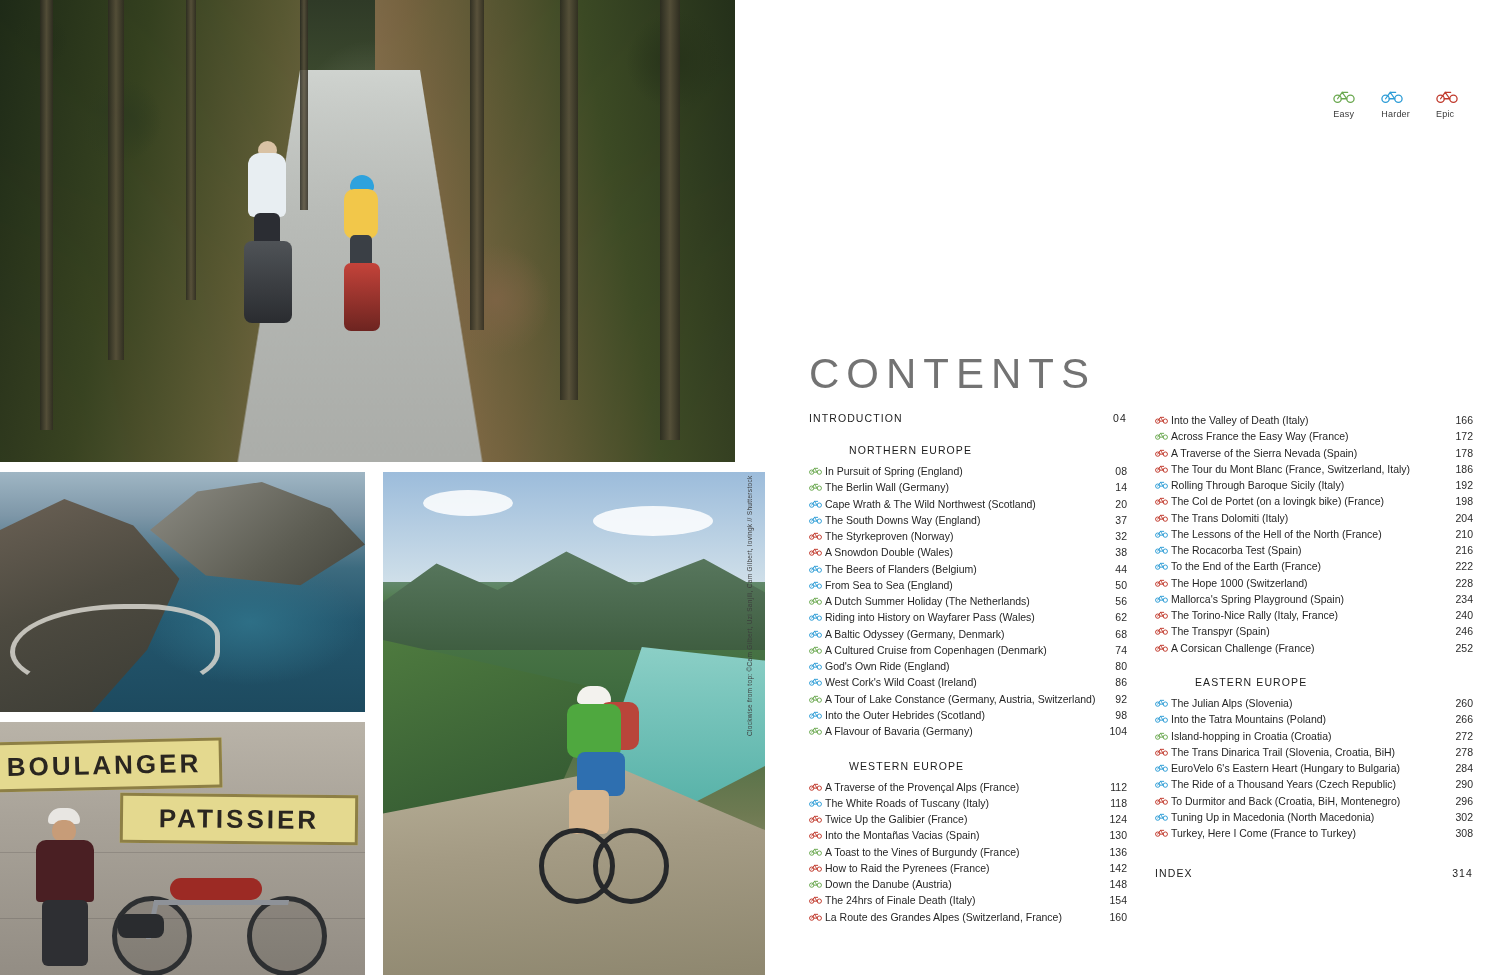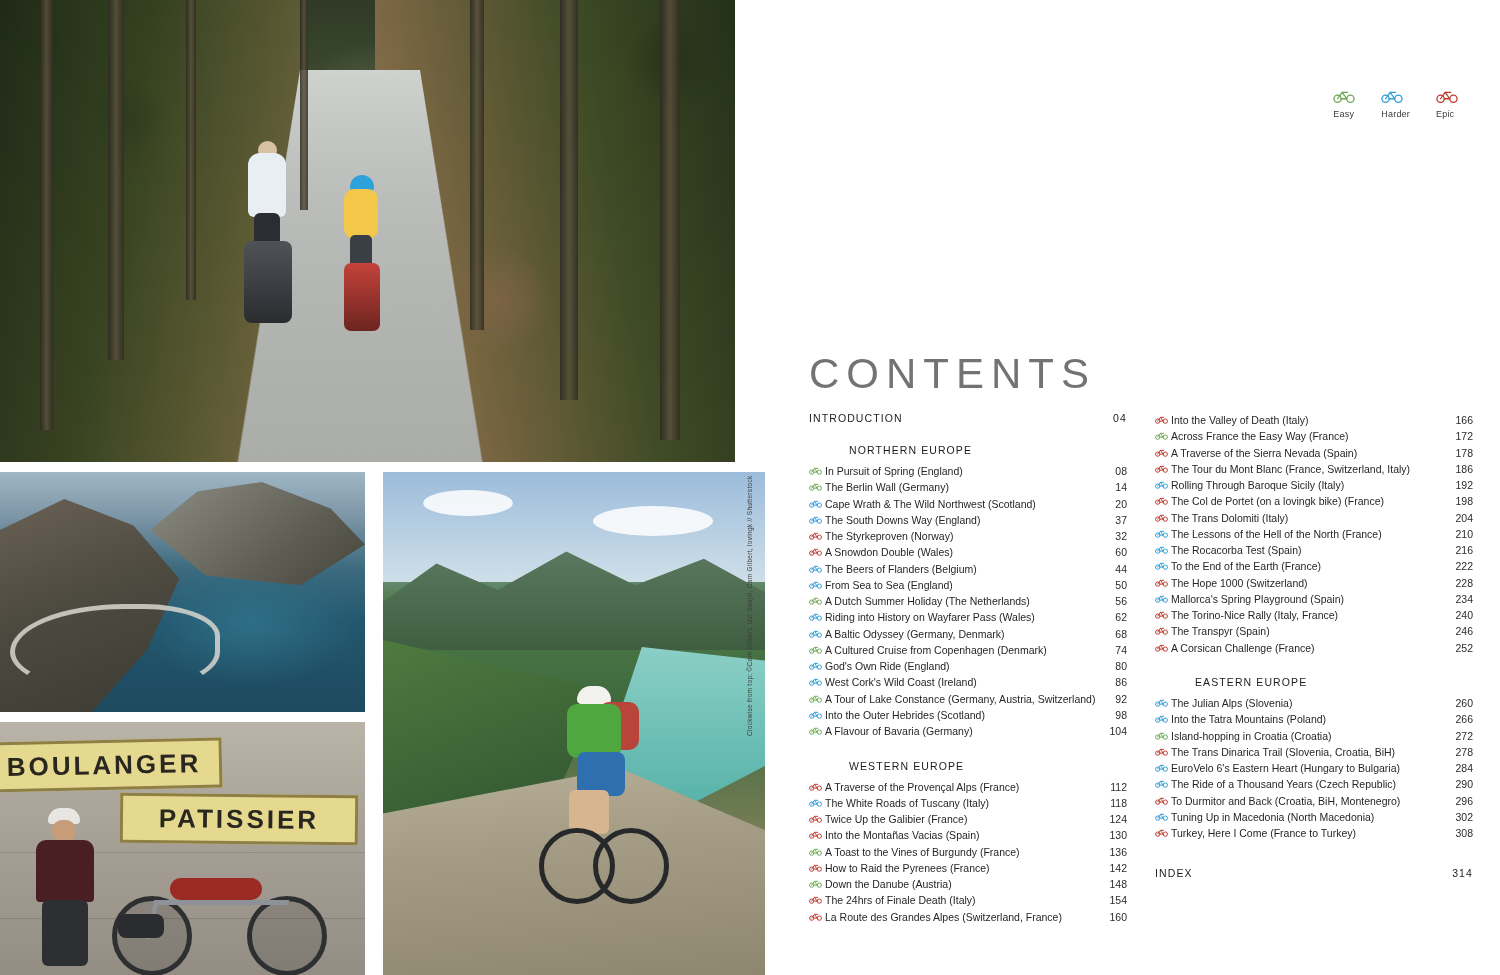--- a/index.html
+++ b/index.html
@@ -352,21 +352,21 @@
             <span class="ico">
               <span>
                 <svg width="13" height="9" viewBox="0 0 24 16">
                   <circle cx="5" cy="11" r="4" fill="none" stroke="#c0392b" stroke-width="1.8"></circle>
                   <circle cx="19" cy="11" r="4" fill="none" stroke="#c0392b" stroke-width="1.8"></circle>
                   <path d="M5 11 L10 4 L15 11 M10 4 L16 4 M9 11 L15 11" fill="none" stroke="#c0392b" stroke-width="1.8" stroke-linecap="round"></path>
                 </svg>
               </span>
             </span>
             <span class="txt">A Snowdon Double (Wales)</span>
-            <span class="pg">60</span>
+            <span class="pg">38</span>
           </div>
           <div class="row">
             <span class="ico">
               <span>
                 <svg width="13" height="9" viewBox="0 0 24 16">
                   <circle cx="5" cy="11" r="4" fill="none" stroke="#2d9cd6" stroke-width="1.8"></circle>
                   <circle cx="19" cy="11" r="4" fill="none" stroke="#2d9cd6" stroke-width="1.8"></circle>
                   <path d="M5 11 L10 4 L15 11 M10 4 L16 4 M9 11 L15 11" fill="none" stroke="#2d9cd6" stroke-width="1.8" stroke-linecap="round"></path>
                 </svg>
               </span>

